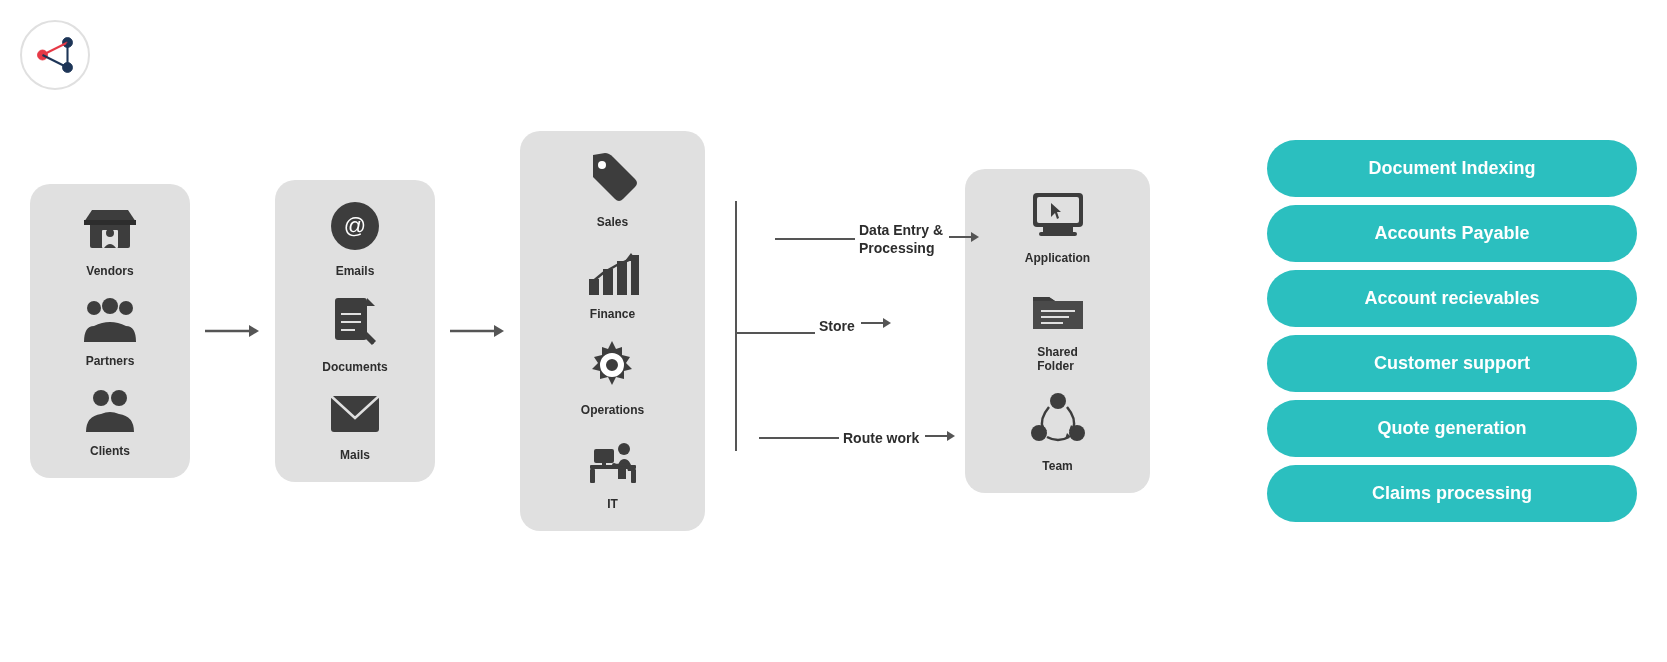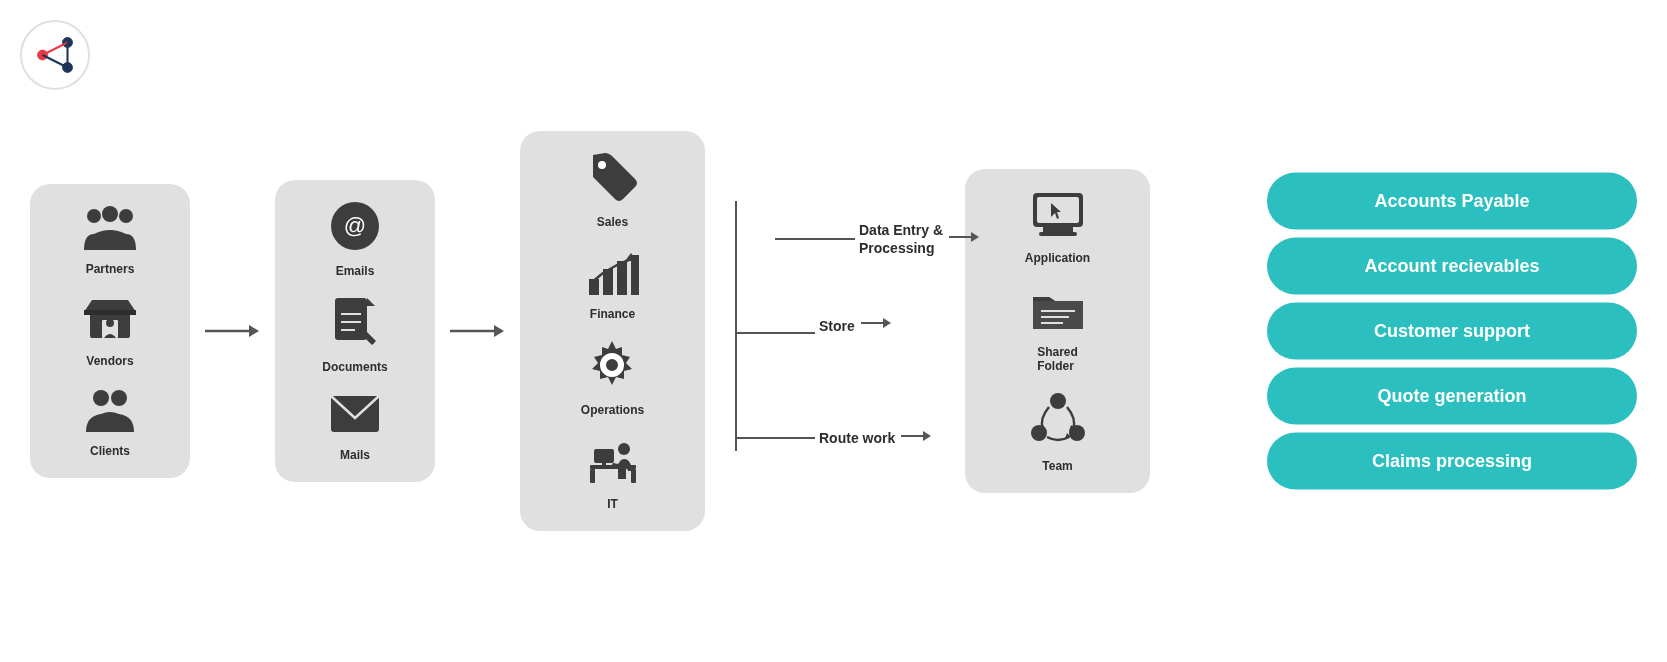--- a/index.html
+++ b/index.html
@@ -114,48 +114,48 @@
     <line x1="45" y1="15" x2="45" y2="45" stroke="#1d3557" stroke-width="2.5"></line>
   </svg>
 </div>
 
 <div style="position:absolute; top:50%; left:30px; transform:translateY(-50%); display:flex; align-items:center; gap:0;">
 
   <div class="col-box">
 
     <div class="item">
       <div class="icon">
+        <svg width="52" height="48" viewBox="0 0 52 48" fill="#3d3d3d">
+
+          <rect x="6" y="18" width="40" height="26" rx="2"></rect>
+          <polygon points="0,18 52,18 44,6 8,6" fill="#3d3d3d"></polygon>
+          <rect x="18" y="26" width="16" height="18" fill="#e0e0e0" rx="1"></rect>
+
+          <rect x="20" y="28" width="12" height="16" fill="#e0e0e0"></rect>
+
+          <rect x="0" y="16" width="52" height="5" fill="#2d2d2d"></rect>
+
+          <circle cx="26" cy="29" r="4" fill="#3d3d3d"></circle>
+          <path d="M20 44 Q26 36 32 44" fill="#3d3d3d"></path>
+        </svg>
+      </div>
+      <span class="label">Vendors</span>
+    </div>
+
+    <div class="item">
+      <div class="icon">
         <svg width="52" height="46" viewBox="0 0 52 46" fill="#3d3d3d">
 
           <circle cx="10" cy="12" r="7"></circle>
           <circle cx="26" cy="10" r="8"></circle>
           <circle cx="42" cy="12" r="7"></circle>
           <path d="M0 46 Q0 30 10 30 Q18 26 26 26 Q34 26 42 30 Q52 30 52 46 Z"></path>
         </svg>
       </div>
       <span class="label">Partners</span>
-    </div>
-
-    <div class="item">
-      <div class="icon">
-        <svg width="52" height="48" viewBox="0 0 52 48" fill="#3d3d3d">
-
-          <rect x="6" y="18" width="40" height="26" rx="2"></rect>
-          <polygon points="0,18 52,18 44,6 8,6" fill="#3d3d3d"></polygon>
-          <rect x="18" y="26" width="16" height="18" fill="#e0e0e0" rx="1"></rect>
-
-          <rect x="20" y="28" width="12" height="16" fill="#e0e0e0"></rect>
-
-          <rect x="0" y="16" width="52" height="5" fill="#2d2d2d"></rect>
-
-          <circle cx="26" cy="29" r="4" fill="#3d3d3d"></circle>
-          <path d="M20 44 Q26 36 32 44" fill="#3d3d3d"></path>
-        </svg>
-      </div>
-      <span class="label">Vendors</span>
     </div>
 
     <div class="item">
       <div class="icon">
         <svg width="52" height="46" viewBox="0 0 52 46" fill="#3d3d3d">
 
           <circle cx="17" cy="12" r="8"></circle>
           <circle cx="35" cy="12" r="8"></circle>
           <path d="M2 46 Q2 30 17 28 Q26 24 35 28 Q50 30 50 46 Z"></path>
         </svg>
@@ -307,21 +307,21 @@
           <div style="margin-left:6px;">
             <svg width="30" height="14" viewBox="0 0 30 14">
               <line x1="0" y1="7" x2="22" y2="7" stroke="#555" stroke-width="2"></line>
               <polygon points="22,2 30,7 22,12" fill="#555"></polygon>
             </svg>
           </div>
         </div>
       </div>
 
       <div style="position:absolute; top:278px; left:0; display:flex; align-items:center;">
-        <div style="position:absolute; left:0; top:0; display:flex; align-items:center;">
+        <div style="position:absolute; left:0; top:0; display:flex; align-items:center;padding-left:24px;">
           <div style="width:80px; height:2px; background:#555;"></div>
           <span style="font-size:14px; font-weight:600; color:#2d2d2d; white-space:nowrap; margin-left:4px;">Route work</span>
           <div style="margin-left:6px;">
             <svg width="30" height="14" viewBox="0 0 30 14">
               <line x1="0" y1="7" x2="22" y2="7" stroke="#555" stroke-width="2"></line>
               <polygon points="22,2 30,7 22,12" fill="#555"></polygon>
             </svg>
           </div>
         </div>
       </div>
@@ -379,18 +379,19 @@
           <polygon points="38,42 42,46 36,48" fill="#3d3d3d"></polygon>
         </svg>
       </div>
       <span class="label">Team</span>
     </div>
   </div>
 
 </div>
 
 <div class="right-buttons">
+  <div class="right-btn">Document Indexing</div>
   <div class="right-btn">Accounts Payable</div>
   <div class="right-btn">Account recievables</div>
   <div class="right-btn">Customer support</div>
   <div class="right-btn">Quote generation</div>
   <div class="right-btn">Claims processing</div>
 </div>
 
 </body></html>

